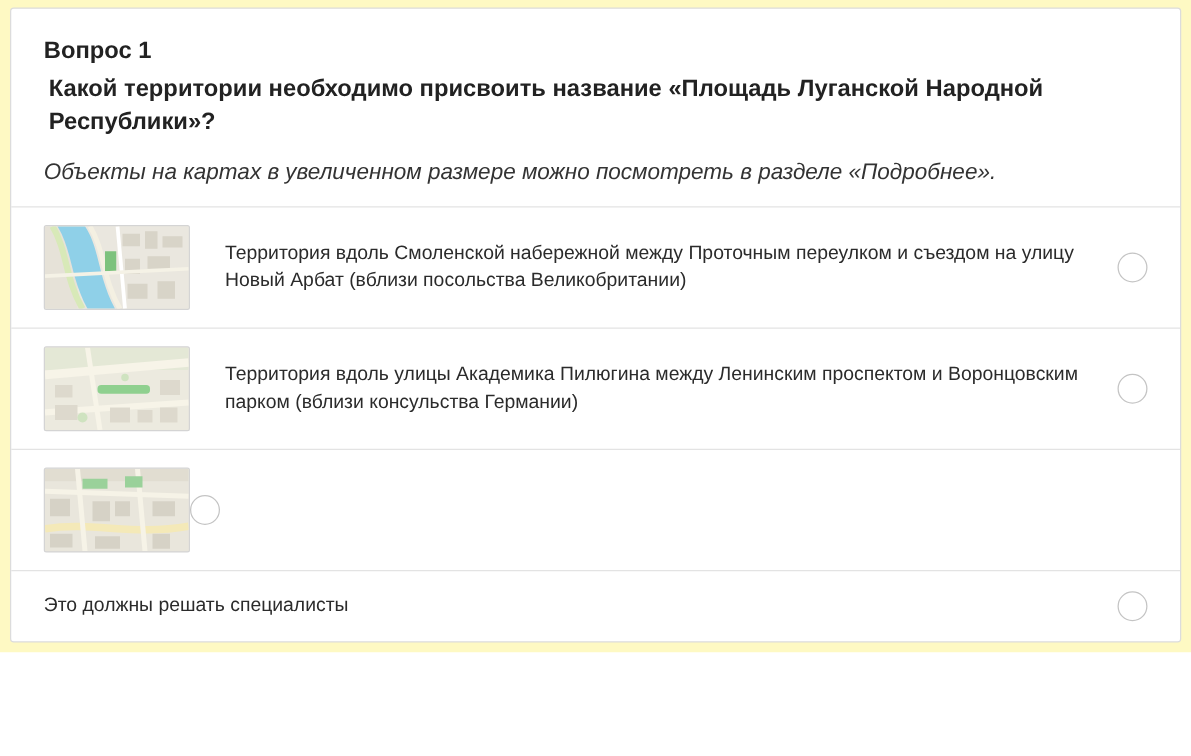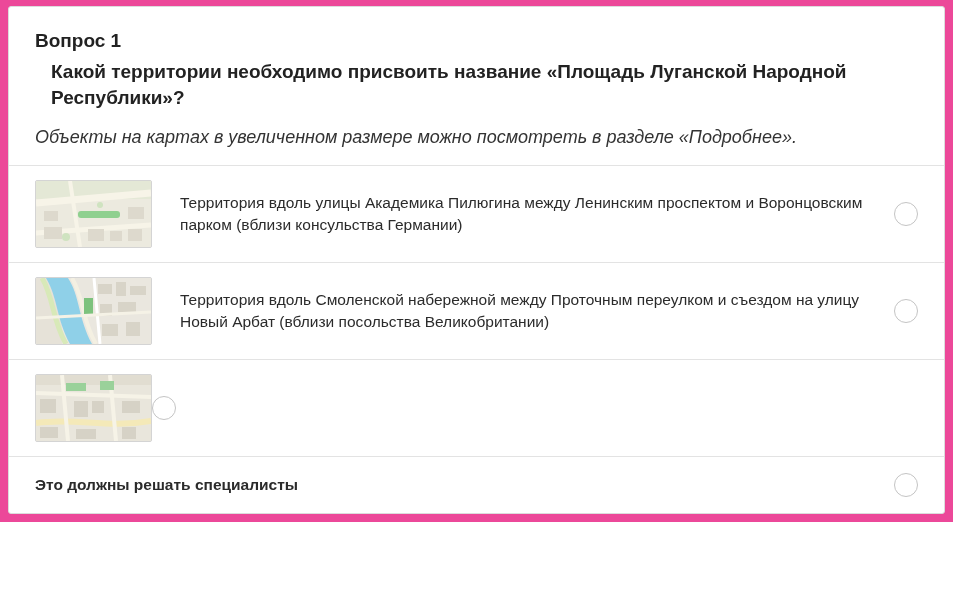--- a/index.html
+++ b/index.html
@@ -5,21 +5,21 @@
   html, body {
     margin: 0;
     padding: 0;
     background: #ffffff;
     font-family: "Liberation Sans", sans-serif;
   }
   #page {
     position: relative;
     width: 953px;
     height: 522px;
-    background: #ec4899;
+    background: #fef9c3;
     overflow: hidden;
   }
   .poll-card {
     position: absolute;
     left: 8px;
     top: 6px;
     width: 937px;
     border: 1px solid #dcdcdc;
     border-radius: 3px;
     background: #ffffff;
@@ -34,21 +34,21 @@
     font-weight: bold;
     color: #222222;
     margin: 0 0 6px 0;
     line-height: 24px;
   }
   .question-text {
     font-size: 19px;
     font-weight: bold;
     color: #222222;
     line-height: 26px;
-    margin: 0 0 16px 16px;
+    margin: 0 0 16px 4px;
     max-width: 880px;
   }
   .question-note {
     font-size: 18px;
     font-style: italic;
     color: #333333;
     line-height: 20px;
     margin: 0;
   }
   .option-row {
@@ -92,57 +92,33 @@
     border: 1px solid #c4c4c4;
     border-radius: 50%;
     background: #ffffff;
     box-sizing: border-box;
     cursor: pointer;
   }
   .row-plain {
     min-height: 56px;
     padding-top: 16px;
     padding-bottom: 16px;
-    font-weight: bold;
   }
 </style>
 </head>
 <body>
 
 <div id="page">
 
   <div class="poll-card">
 
     <div class="question-head">
       <div class="question-number">Вопрос 1</div>
       <div class="question-text">Какой территории необходимо присвоить название «Площадь Луганской Народной Республики»?</div>
       <div class="question-note">Объекты на картах в увеличенном размере можно посмотреть в разделе «Подробнее».</div>
-    </div>
-
-    <div class="option-row">
-      <div class="option-thumb">
-        <svg width="115" height="66" viewBox="0 0 115 66" xmlns="http://www.w3.org/2000/svg">
-          <rect x="0" y="0" width="115" height="66" fill="#eceadf"></rect>
-          <rect x="0" y="0" width="115" height="18" fill="#e4e8d6"></rect>
-          <path d="M0 22 L 115 12" stroke="#f7f4e8" stroke-width="7" fill="none"></path>
-          <path d="M0 52 L 115 44" stroke="#f7f4e8" stroke-width="5" fill="none"></path>
-          <path d="M34 0 L 44 66" stroke="#f7f4e8" stroke-width="4" fill="none"></path>
-          <rect x="42" y="30" width="42" height="7" rx="3" fill="#8fd08f"></rect>
-          <rect x="8" y="30" width="14" height="10" fill="#ddd9cd"></rect>
-          <rect x="8" y="46" width="18" height="12" fill="#ddd9cd"></rect>
-          <rect x="52" y="48" width="16" height="12" fill="#ddd9cd"></rect>
-          <rect x="74" y="50" width="12" height="10" fill="#ddd9cd"></rect>
-          <rect x="92" y="26" width="16" height="12" fill="#ddd9cd"></rect>
-          <rect x="92" y="48" width="14" height="12" fill="#ddd9cd"></rect>
-          <circle cx="30" cy="56" r="4" fill="#cfe3c0"></circle>
-          <circle cx="64" cy="24" r="3" fill="#cfe3c0"></circle>
-        </svg>
-      </div>
-      <div class="option-label">Территория вдоль улицы Академика Пилюгина между Ленинским проспектом и Воронцовским парком (вблизи консульства Германии)</div>
-      <div class="radio"></div>
     </div>
 
     <div class="option-row">
       <div class="option-thumb">
         <svg width="115" height="66" viewBox="0 0 115 66" xmlns="http://www.w3.org/2000/svg">
           <rect x="0" y="0" width="115" height="66" fill="#eae7df"></rect>
           <rect x="0" y="0" width="26" height="66" fill="#e6e2d8"></rect>
           <path d="M10 0 C 22 20, 20 40, 34 66 L 56 66 C 42 40, 44 18, 32 0 Z" fill="#8fd0e8"></path>
           <path d="M6 0 C 18 20, 16 42, 30 66" stroke="#d8e9b8" stroke-width="5" fill="none"></path>
           <path d="M36 0 C 48 20, 46 42, 60 66" stroke="#f4f0e2" stroke-width="4" fill="none"></path>
@@ -152,20 +128,43 @@
           <rect x="64" y="26" width="12" height="12" fill="#d8d4c8"></rect>
           <rect x="82" y="24" width="18" height="10" fill="#d8d4c8"></rect>
           <rect x="66" y="46" width="16" height="12" fill="#d8d4c8"></rect>
           <rect x="90" y="44" width="14" height="14" fill="#d8d4c8"></rect>
           <rect x="48" y="20" width="9" height="16" fill="#7dc27d"></rect>
           <path d="M58 0 L 64 66" stroke="#ffffff" stroke-width="3" fill="none"></path>
           <path d="M0 40 L 115 34" stroke="#f5f2e6" stroke-width="3" fill="none"></path>
         </svg>
       </div>
       <div class="option-label">Территория вдоль Смоленской набережной между Проточным переулком и съездом на улицу Новый Арбат (вблизи посольства Великобритании)</div>
+      <div class="radio"></div>
+    </div>
+
+    <div class="option-row">
+      <div class="option-thumb">
+        <svg width="115" height="66" viewBox="0 0 115 66" xmlns="http://www.w3.org/2000/svg">
+          <rect x="0" y="0" width="115" height="66" fill="#eceadf"></rect>
+          <rect x="0" y="0" width="115" height="18" fill="#e4e8d6"></rect>
+          <path d="M0 22 L 115 12" stroke="#f7f4e8" stroke-width="7" fill="none"></path>
+          <path d="M0 52 L 115 44" stroke="#f7f4e8" stroke-width="5" fill="none"></path>
+          <path d="M34 0 L 44 66" stroke="#f7f4e8" stroke-width="4" fill="none"></path>
+          <rect x="42" y="30" width="42" height="7" rx="3" fill="#8fd08f"></rect>
+          <rect x="8" y="30" width="14" height="10" fill="#ddd9cd"></rect>
+          <rect x="8" y="46" width="18" height="12" fill="#ddd9cd"></rect>
+          <rect x="52" y="48" width="16" height="12" fill="#ddd9cd"></rect>
+          <rect x="74" y="50" width="12" height="10" fill="#ddd9cd"></rect>
+          <rect x="92" y="26" width="16" height="12" fill="#ddd9cd"></rect>
+          <rect x="92" y="48" width="14" height="12" fill="#ddd9cd"></rect>
+          <circle cx="30" cy="56" r="4" fill="#cfe3c0"></circle>
+          <circle cx="64" cy="24" r="3" fill="#cfe3c0"></circle>
+        </svg>
+      </div>
+      <div class="option-label">Территория вдоль улицы Академика Пилюгина между Ленинским проспектом и Воронцовским парком (вблизи консульства Германии)</div>
       <div class="radio"></div>
     </div>
 
     <div class="option-row">
       <div class="option-thumb">
         <svg width="115" height="66" viewBox="0 0 115 66" xmlns="http://www.w3.org/2000/svg">
           <rect x="0" y="0" width="115" height="66" fill="#e9e6dc"></rect>
           <rect x="0" y="0" width="115" height="10" fill="#e1ddd1"></rect>
           <path d="M0 18 L 115 22" stroke="#f6f3e7" stroke-width="4" fill="none"></path>
           <path d="M0 48 C 40 42, 70 54, 115 46" stroke="#f4e9b8" stroke-width="6" fill="none"></path>

